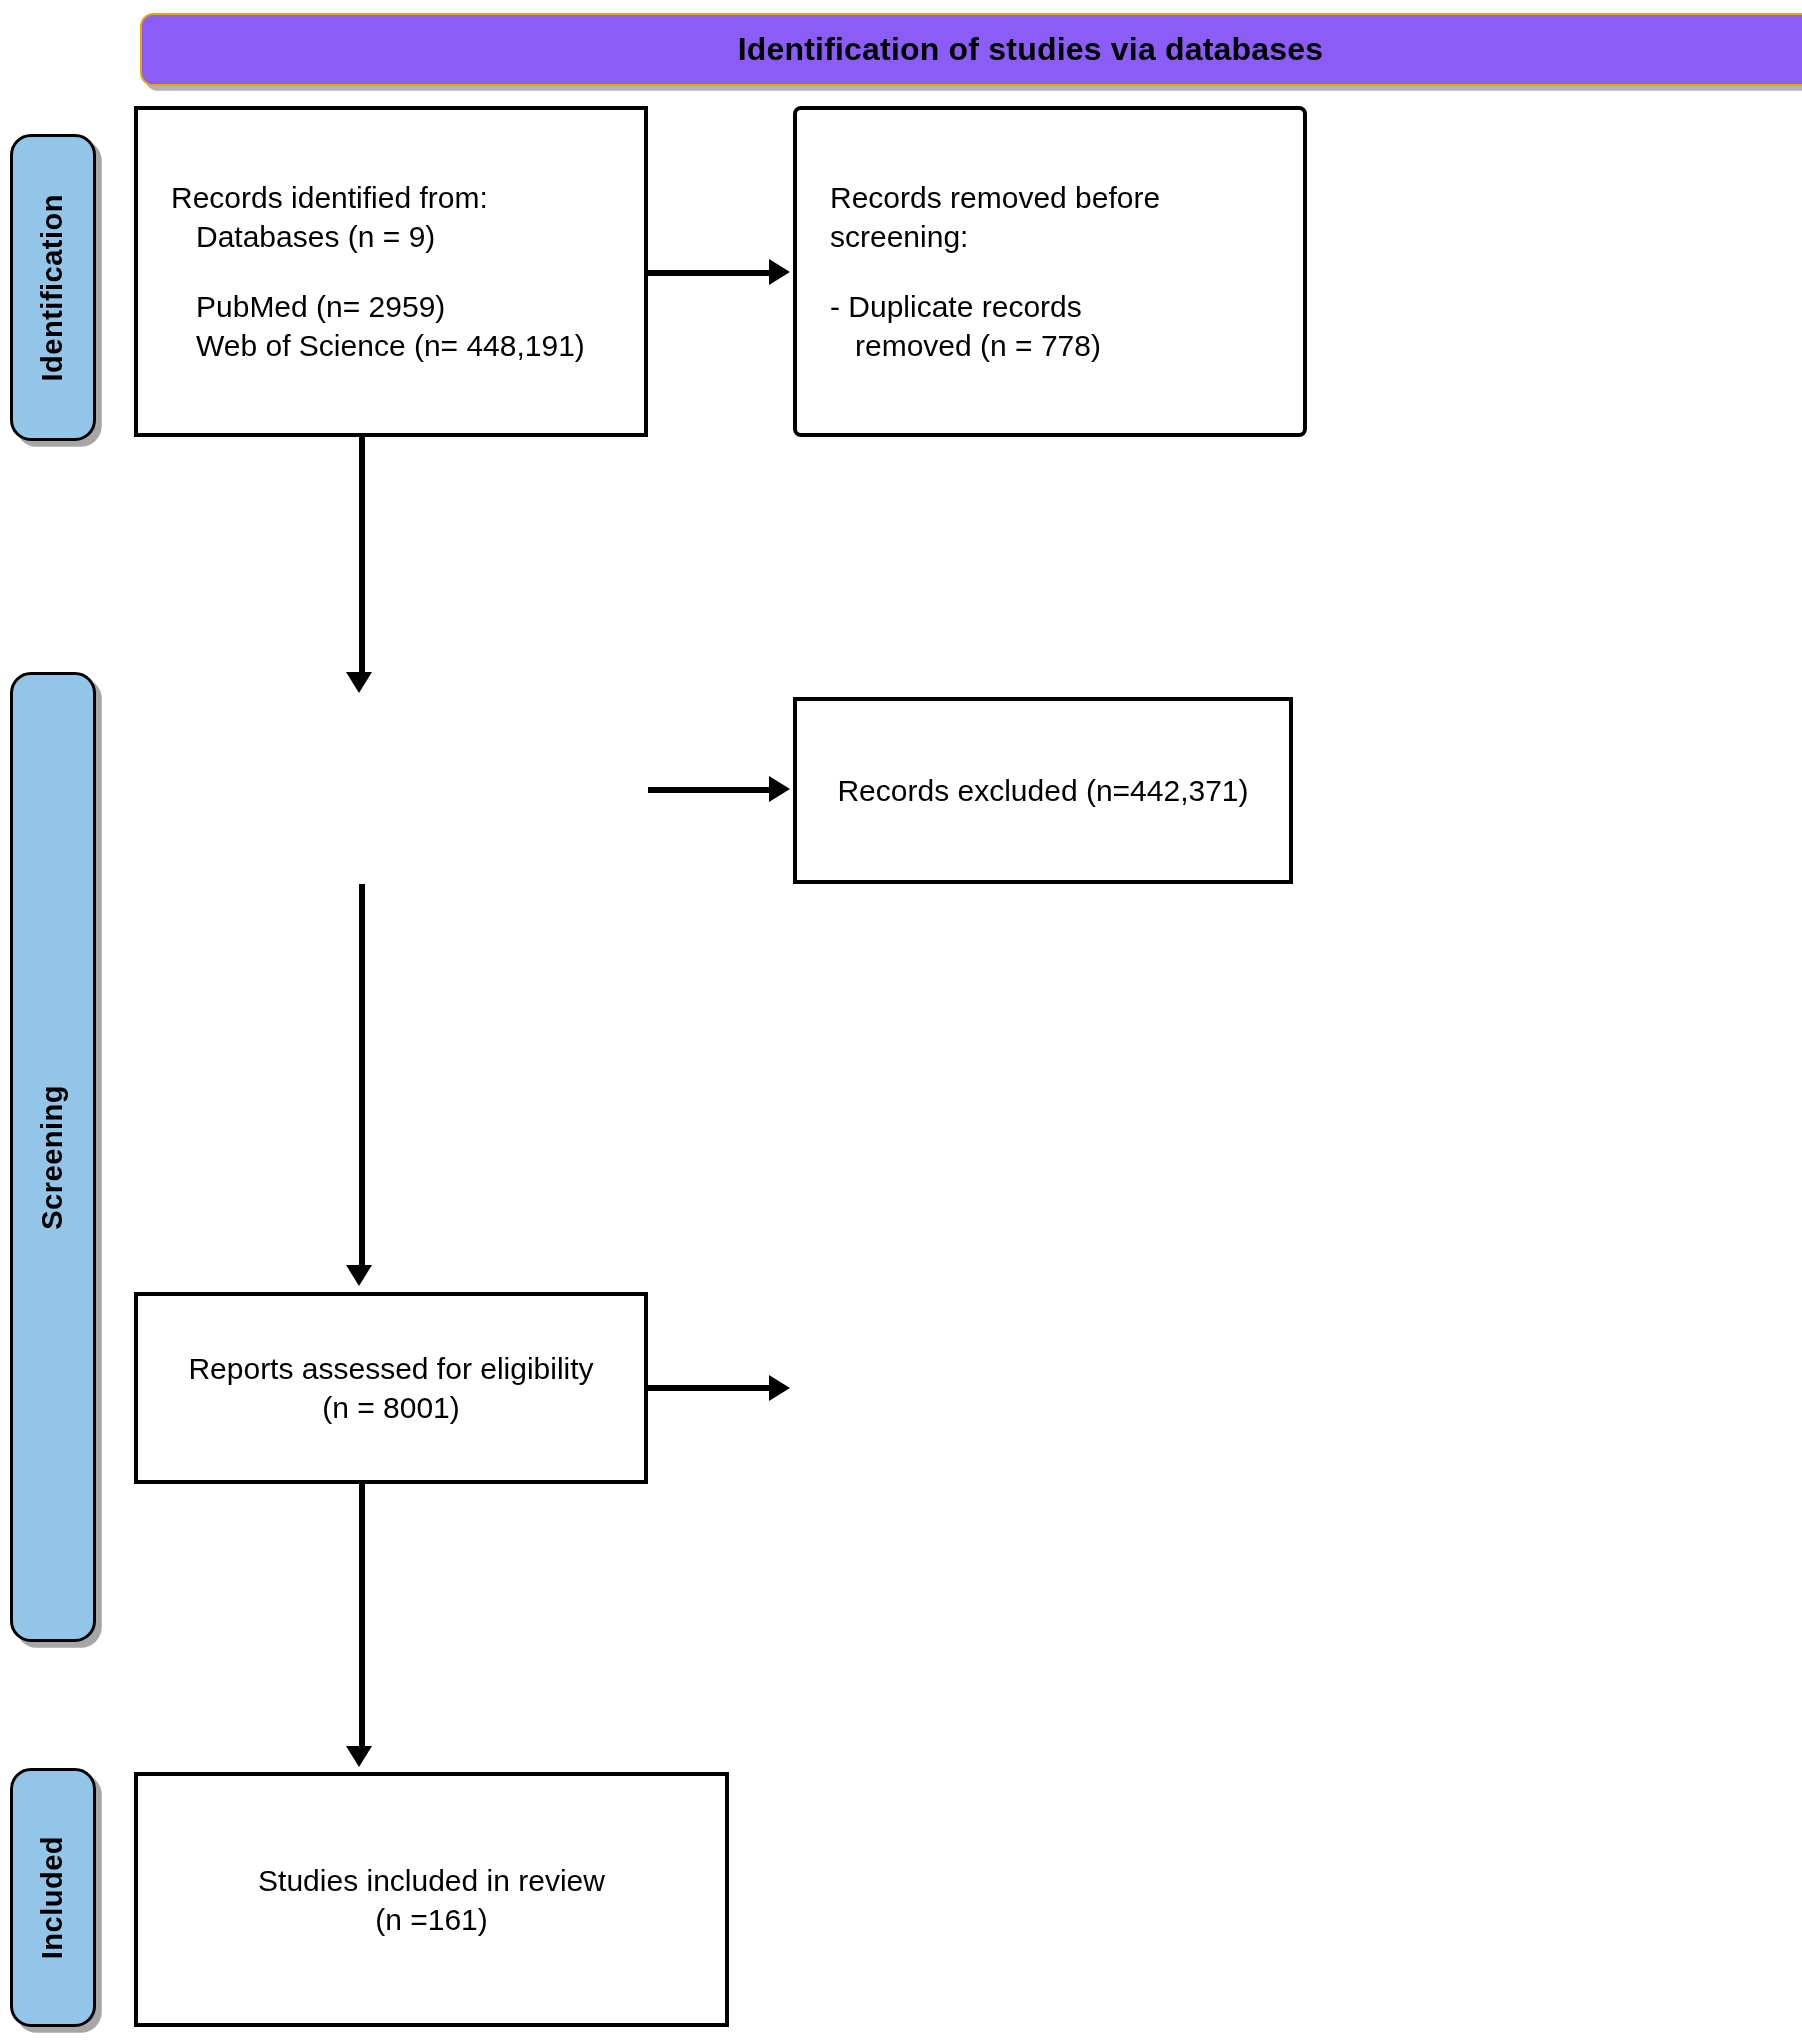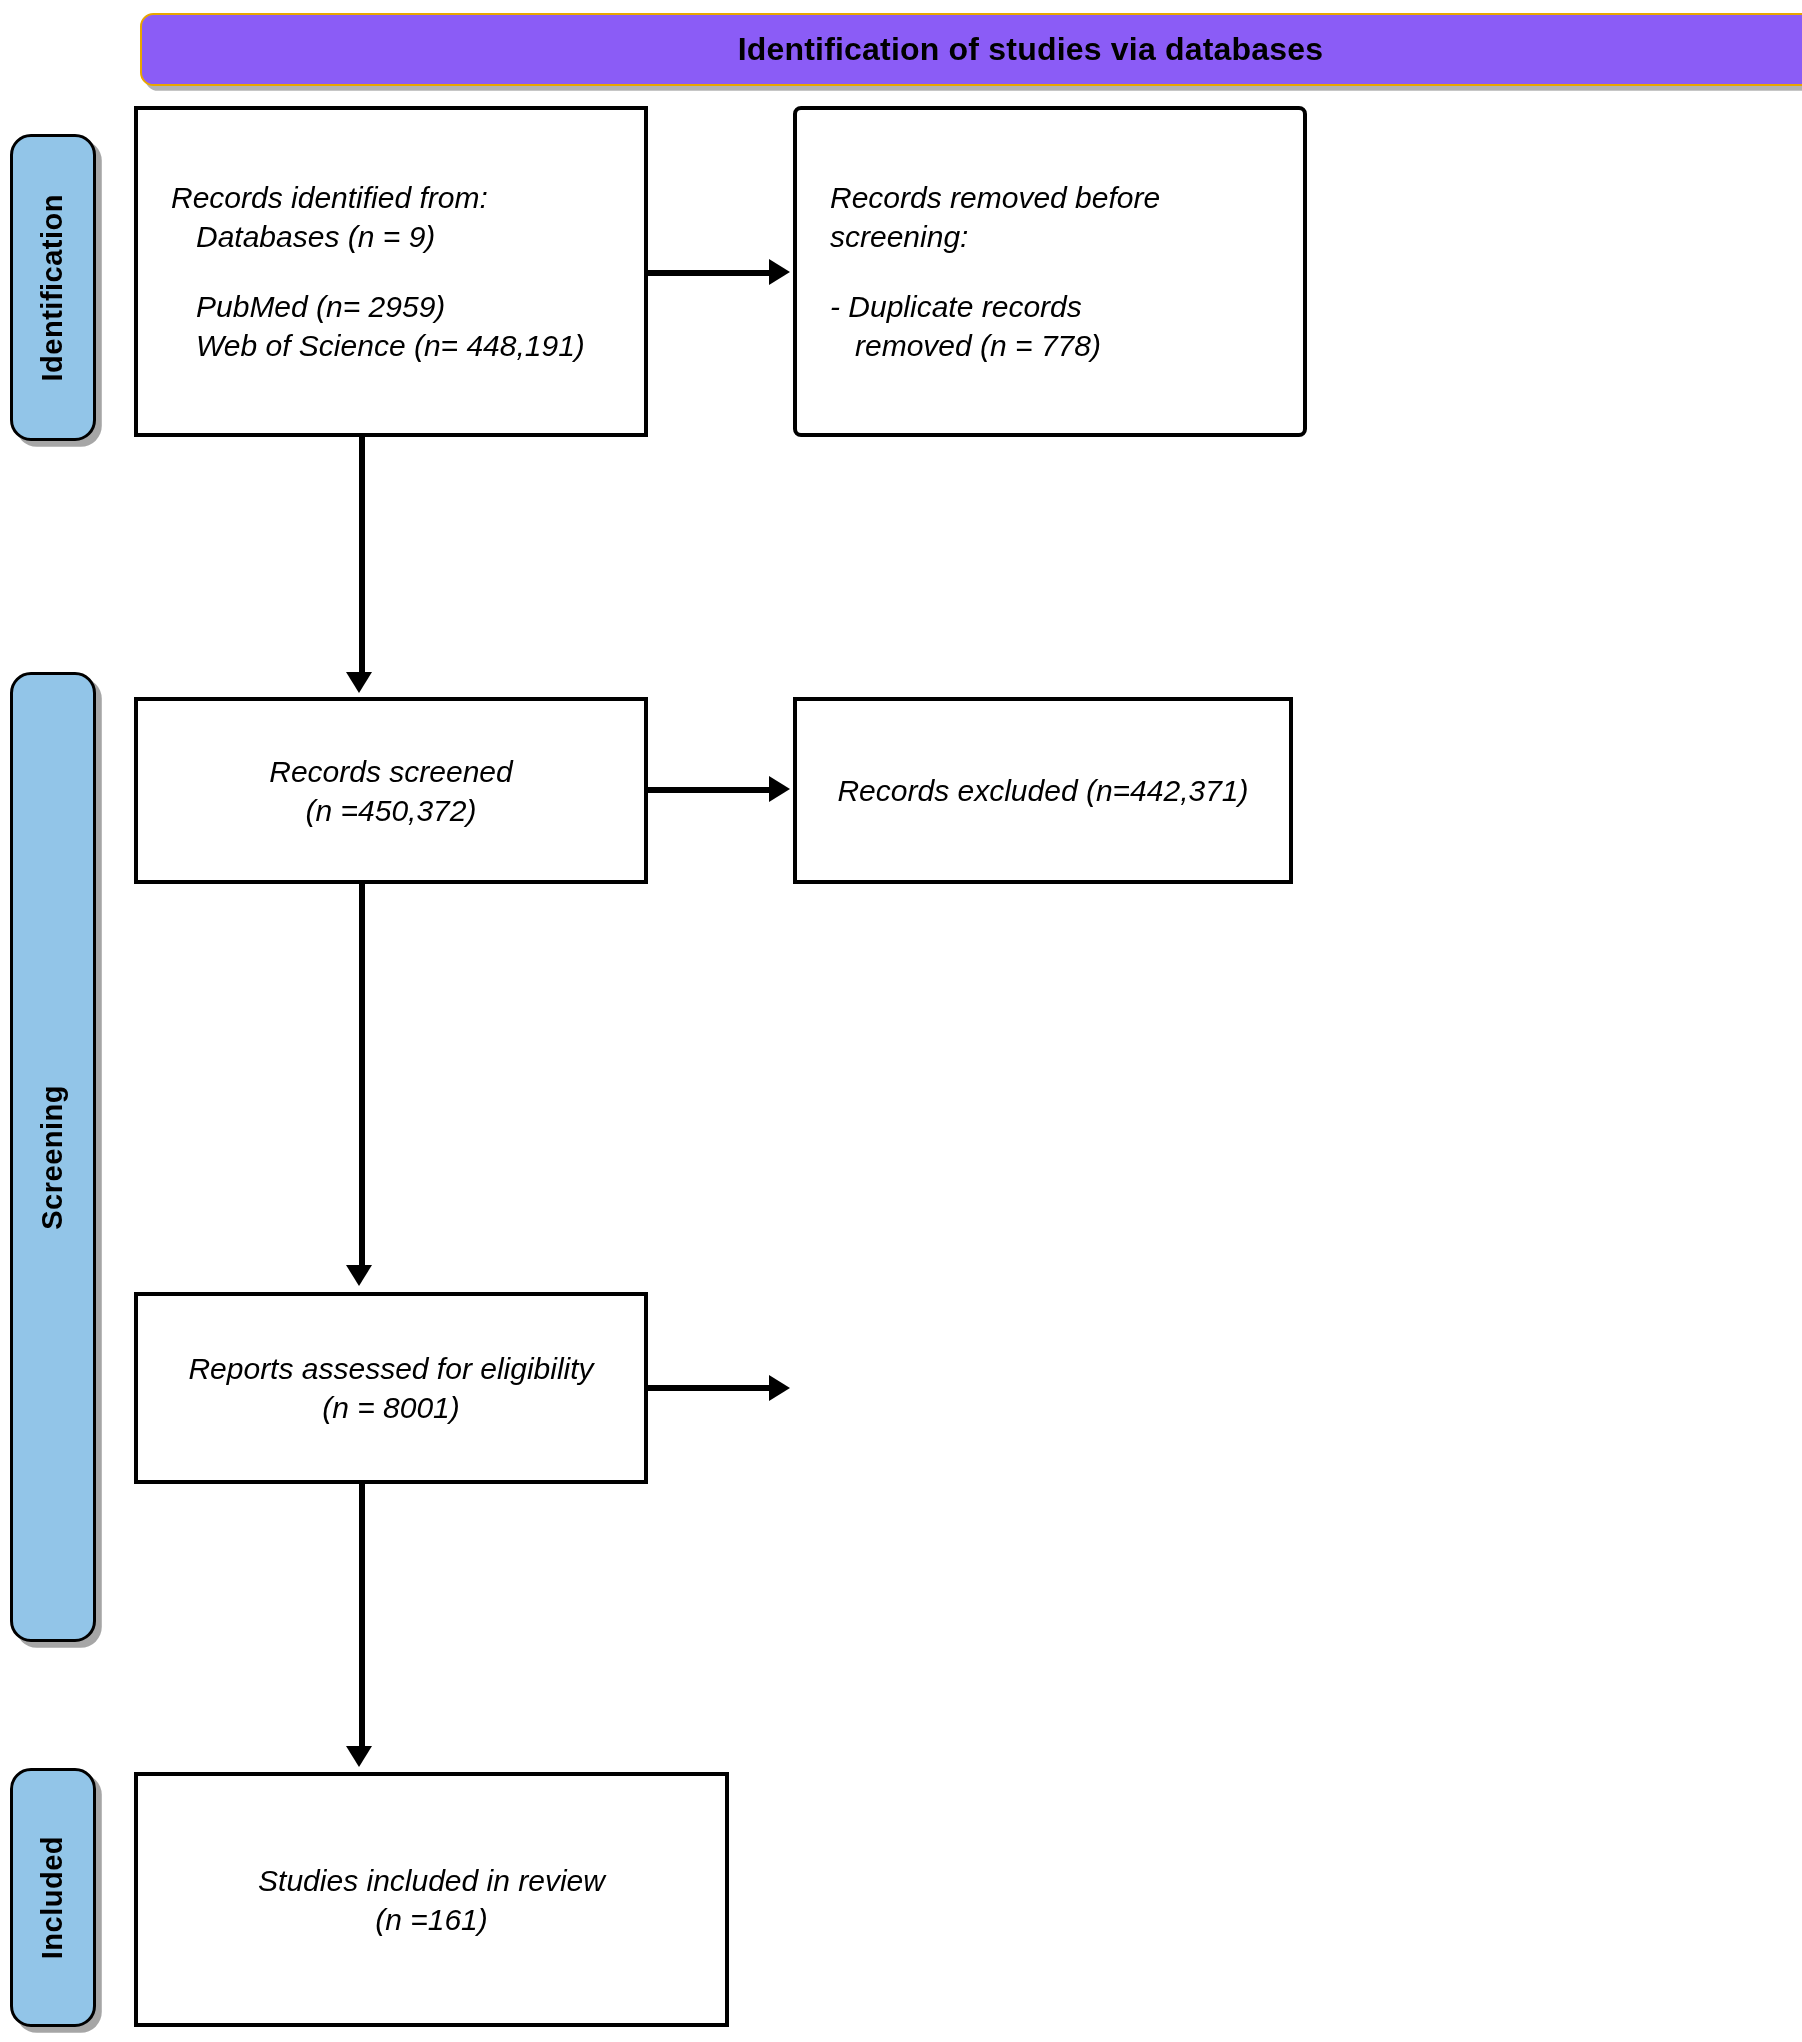--- a/index.html
+++ b/index.html
@@ -76,21 +76,20 @@
     position: absolute;
     background: #ffffff;
     border: 4.8px solid #000000;
     box-sizing: border-box;
     display: flex;
     flex-direction: column;
     justify-content: center;
     font-size: 30px;
     line-height: 1.30;
     color: #000000;
-    font-style: italic;
   }
   .box .line { white-space: pre; }
   .box.center-text { text-align: center; align-items: center; }
   .box.left-text   { text-align: left;  align-items: flex-start; padding-left: 33px; }
   .spacer-line { height: 31px; }
 
   #box-identified   { left: 134px;  top: 106px;  width: 514px; height: 327px; }
   #box-removed      { left: 793px;  top: 106px;  width: 514px; height: 327px; border-radius: 8px; }
   #box-screened     { left: 134px;  top: 514px;  width: 514px; height: 139px; }
   #box-excluded     { left: 793px;  top: 514px;  width: 500px; height: 139px; }
@@ -176,24 +175,20 @@
   </div>
 
   <div class="box left-text" id="box-removed">
     <div class="line"><span>Records removed </span><span class="ital">before</span></div>
     <div class="line"><span class="ital">screening</span><span>:</span></div>
     <div class="spacer-line"></div>
     <div class="line">- Duplicate records</div>
     <div class="line">   removed (n = 778)</div>
   </div>
 
-  <div class="box center-text" id="box-screened">
-    <div class="line">Records screened</div>
-    <div class="line">(n =450,372)</div>
-  </div>
 
   <div class="box center-text" id="box-excluded">
     <div class="line">Records excluded (n=442,371)</div>
   </div>
 
   <div class="box center-text" id="box-eligibility">
     <div class="line">Reports assessed for eligibility</div>
     <div class="line">(n = 8001)</div>
   </div>
 

